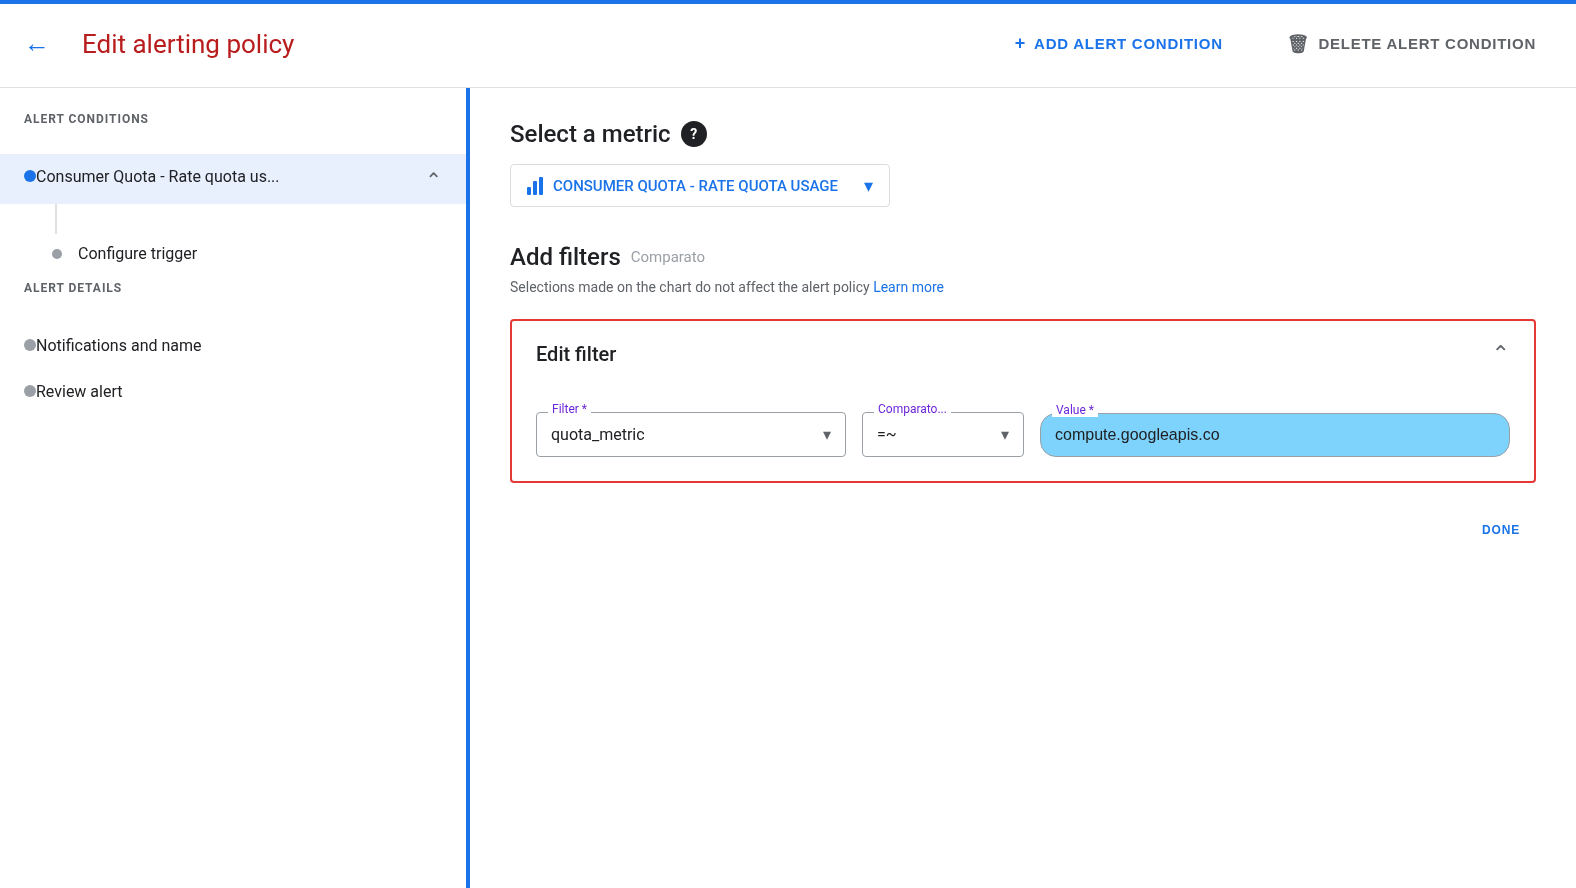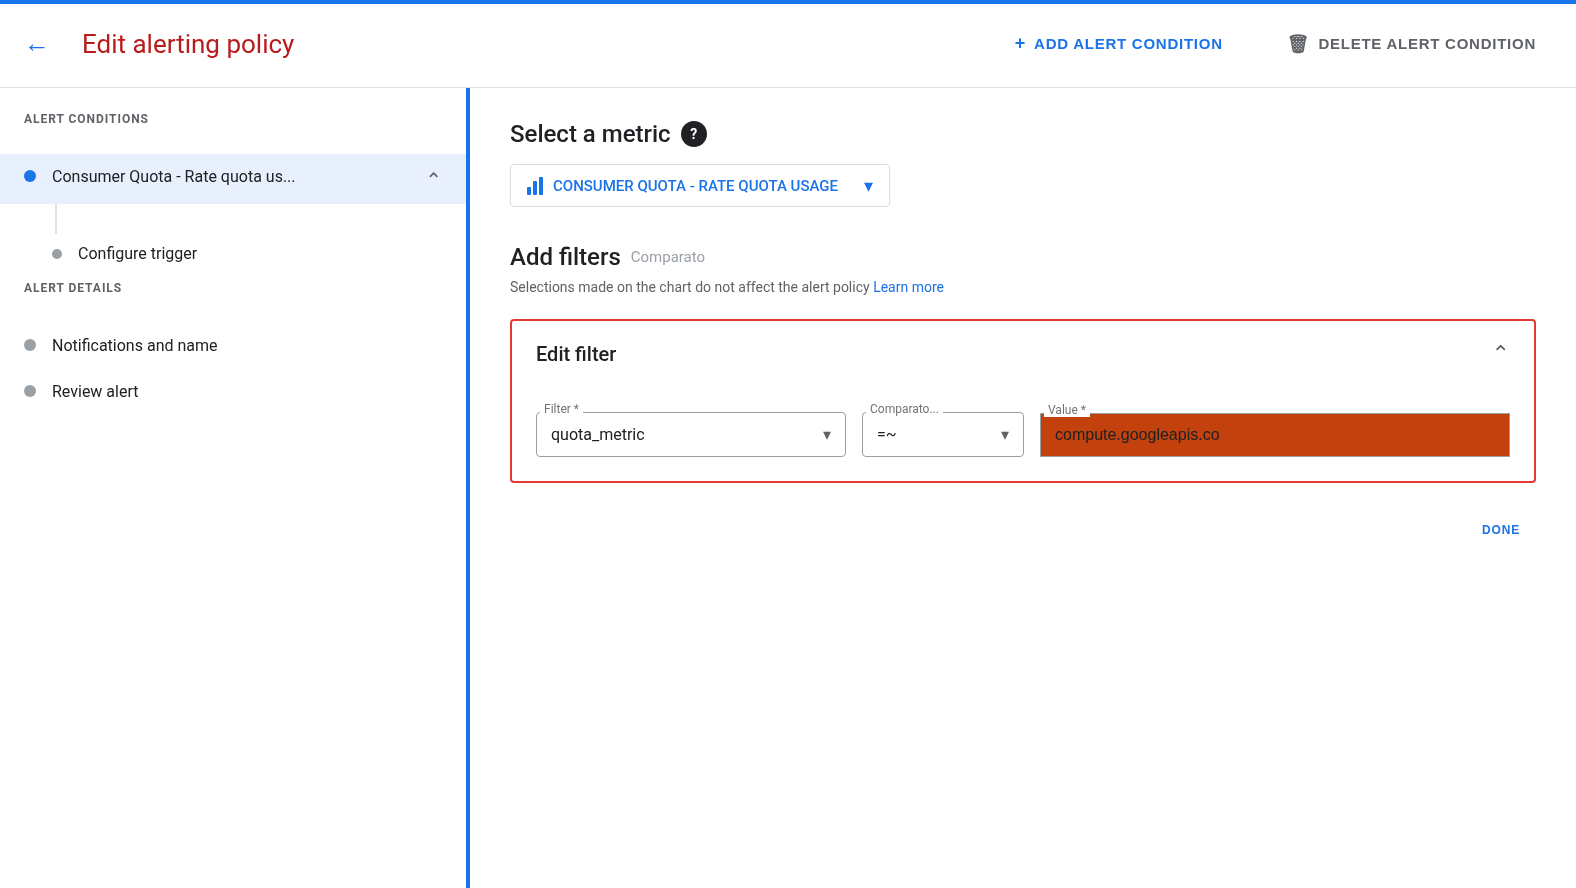--- a/index.html
+++ b/index.html
@@ -79,21 +79,20 @@
     .sidebar-section-label {
       font-size: 12px;
       font-weight: 700;
       color: #5f6368;
       letter-spacing: 0.08em;
       padding: 0 24px 28px 24px;
     }
     .sidebar-item {
       display: flex;
       align-items: flex-start;
-      gap: 16px;
       padding: 12px 24px 12px 24px;
       cursor: pointer;
       position: relative;
     }
     .sidebar-item.active {
       background: #e8f0fe;
     }
     .sidebar-item .dot {
       width: 12px;
       height: 12px;
@@ -275,23 +274,23 @@
     .filter-field.comparator {
       width: 162px;
       margin-top: 22px;
     }
     .filter-field.value {
       flex: 1;
     }
     .field-label {
       position: absolute;
       top: -10px;
-      left: 4px;
+      left: 12px;
       font-size: 12px;
-      color: #737373;
+      color: #6d28d9;
       background: #fff;
       padding: 0 4px;
     }
     .field-select {
       display: flex;
       align-items: center;
       border: 1px solid #9aa0a6;
       border-radius: 4px;
       padding: 12px 14px;
       font-size: 16px;
@@ -302,25 +301,25 @@
     }
     .field-select .select-text {
       flex: 1;
     }
     .field-select .chevron {
       font-size: 16px;
       color: #5f6368;
     }
     .field-input {
       border: 1px solid #9aa0a6;
-      border-radius: 0;
+      border-radius: 16px;
       padding: 12px 14px;
       font-size: 16px;
       color: #202124;
-      background: #c2410c;
+      background: #7dd3fc;
       outline: none;
       width: 100%;
     }
     .field-input-wrap {
       position: relative;
     }
 
     
     .done-row {
       display: flex;

